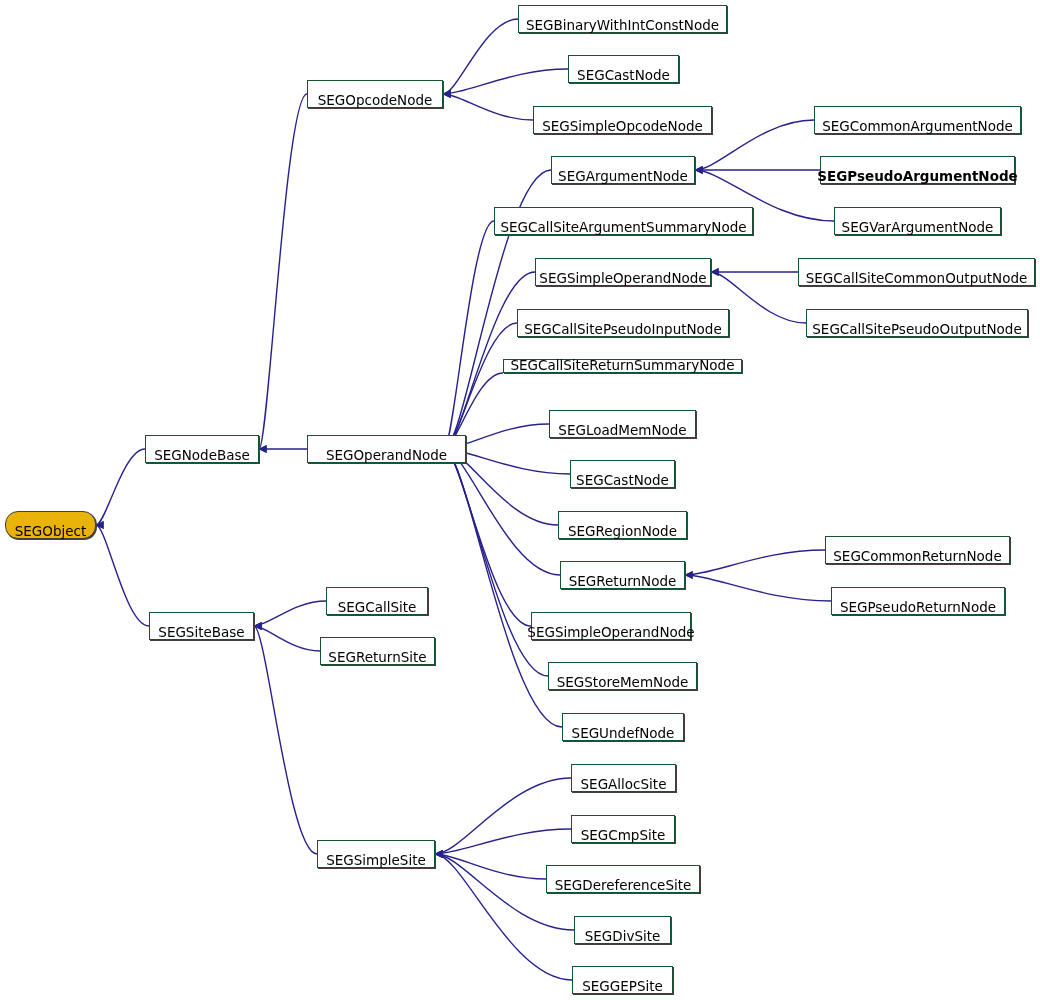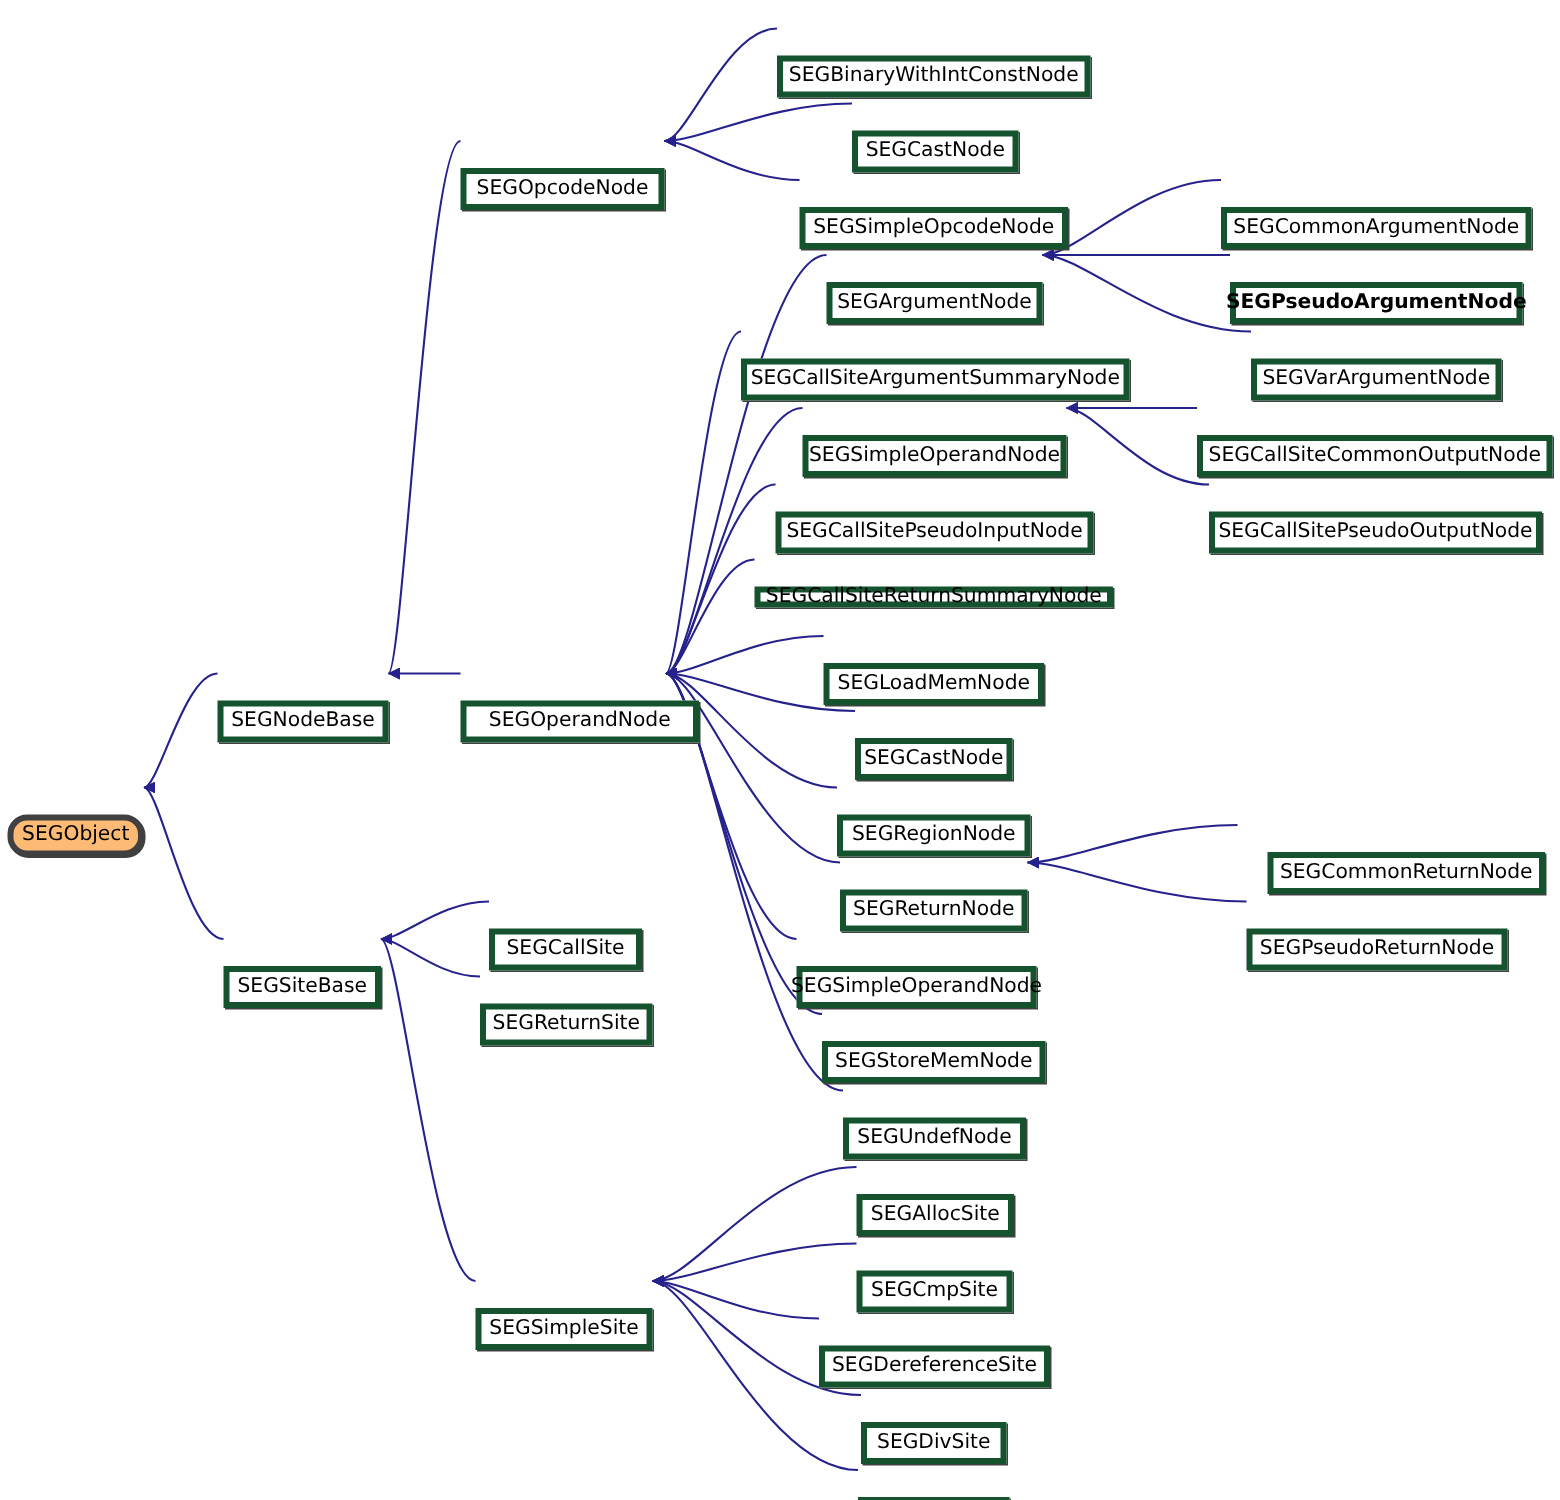--- a/index.html
+++ b/index.html
@@ -20,35 +20,34 @@
   #edges {
     position: absolute;
     left: 0;
     top: 0;
     width: 1040px;
     height: 1000px;
   }
   .node {
     position: absolute;
     box-sizing: border-box;
-    border: 4px solid #14532d;
+    border: 1px solid #14532d;
     background: #ffffff;
     color: #000000;
     font-size: 13.5px;
     line-height: 1;
     display: flex;
-    align-items: center;
+    align-items: flex-end;
     justify-content: center;
     white-space: nowrap;
     box-shadow: 1px 1px 0 0 #404040;
     cursor: pointer;
-    margin-top: 32px;
   }
   .node.highlight {
-    background: #fdba74;
+    background: #eab308;
     border-color: #404040;
     border-radius: 13px;
   }
   .node-label {
     display: block;
     padding: 0 6px;
   }
 </style>
 </head>
 <body>
@@ -148,21 +147,21 @@
     </div>
     <div class="node" style="left: 570px; top: 460px; width: 105px; height: 28px;">
       <span class="node-label">SEGCastNode</span>
     </div>
     <div class="node highlight" style="left: 5px; top: 511px; width: 91px; height: 28px;">
       <span class="node-label">SEGObject</span>
     </div>
     <div class="node" style="left: 558px; top: 511px; width: 129px; height: 28px;">
       <span class="node-label">SEGRegionNode</span>
     </div>
-    <div class="node" style="left: 845px; top: 536px; width: 185px; height: 28px;">
+    <div class="node" style="left: 825px; top: 536px; width: 185px; height: 28px;">
       <span class="node-label">SEGCommonReturnNode</span>
     </div>
     <div class="node" style="left: 560px; top: 561px; width: 125px; height: 28px;">
       <span class="node-label">SEGReturnNode</span>
     </div>
     <div class="node" style="left: 326px; top: 587px; width: 102px; height: 28px;">
       <span class="node-label">SEGCallSite</span>
     </div>
     <div class="node" style="left: 831px; top: 587px; width: 174px; height: 28px;">
       <span class="node-label">SEGPseudoReturnNode</span>

